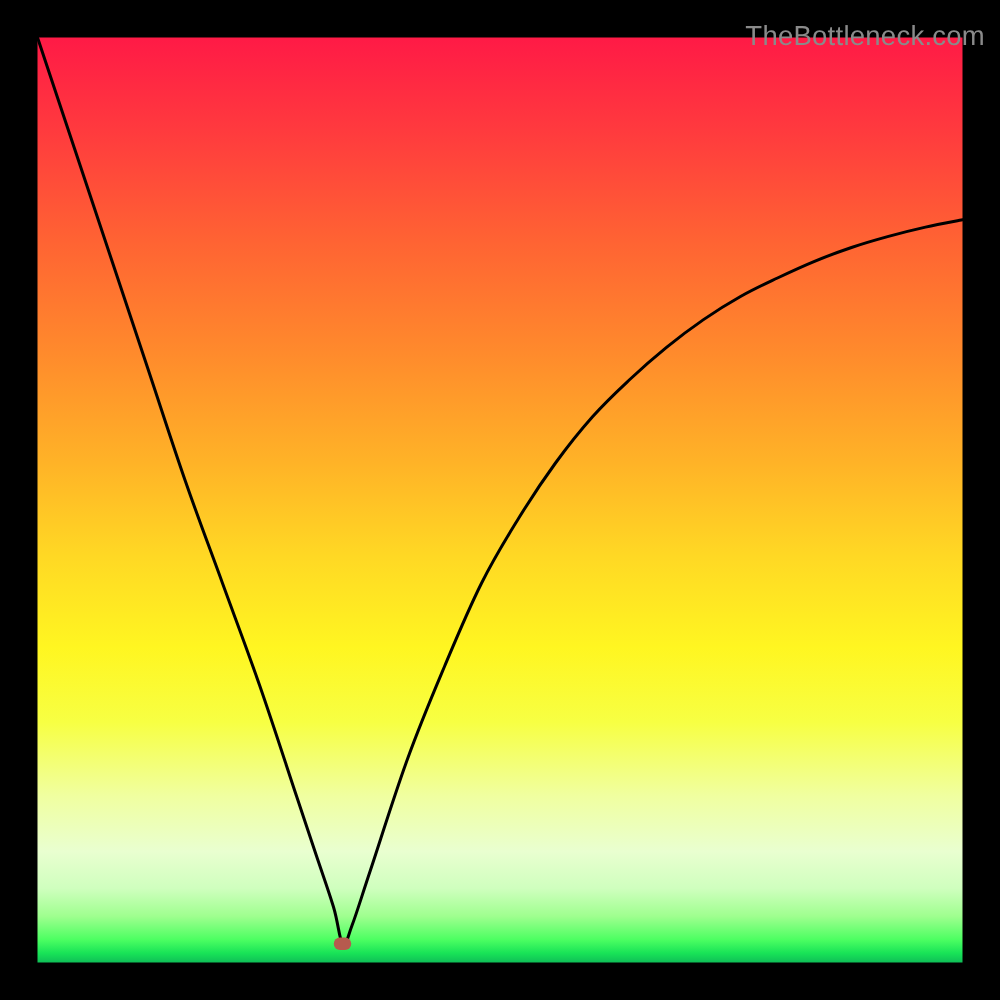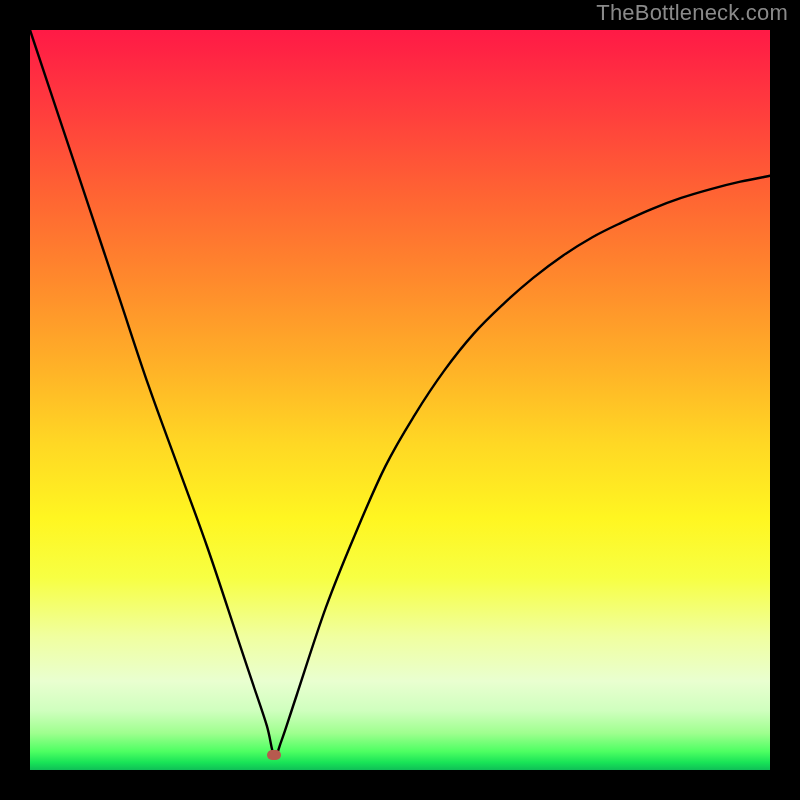--- a/index.html
+++ b/index.html
@@ -36,21 +36,21 @@
       #e9ffd0 88%,
       #cfffbe 92%,
       #9fff8f 95%,
       #4dff62 97.5%,
       #18e357 99%,
       #0fbf57 100%
     );
   }
   .watermark {
     position: absolute;
-    top: 0;
+    top: 16px;
     right: 12px;
     color: #8a8a8a;
     font-size: 22px;
     font-weight: 500;
     letter-spacing: 0.2px;
     user-select: none;
   }
   svg.curve {
     position: absolute;
     left: 0;

